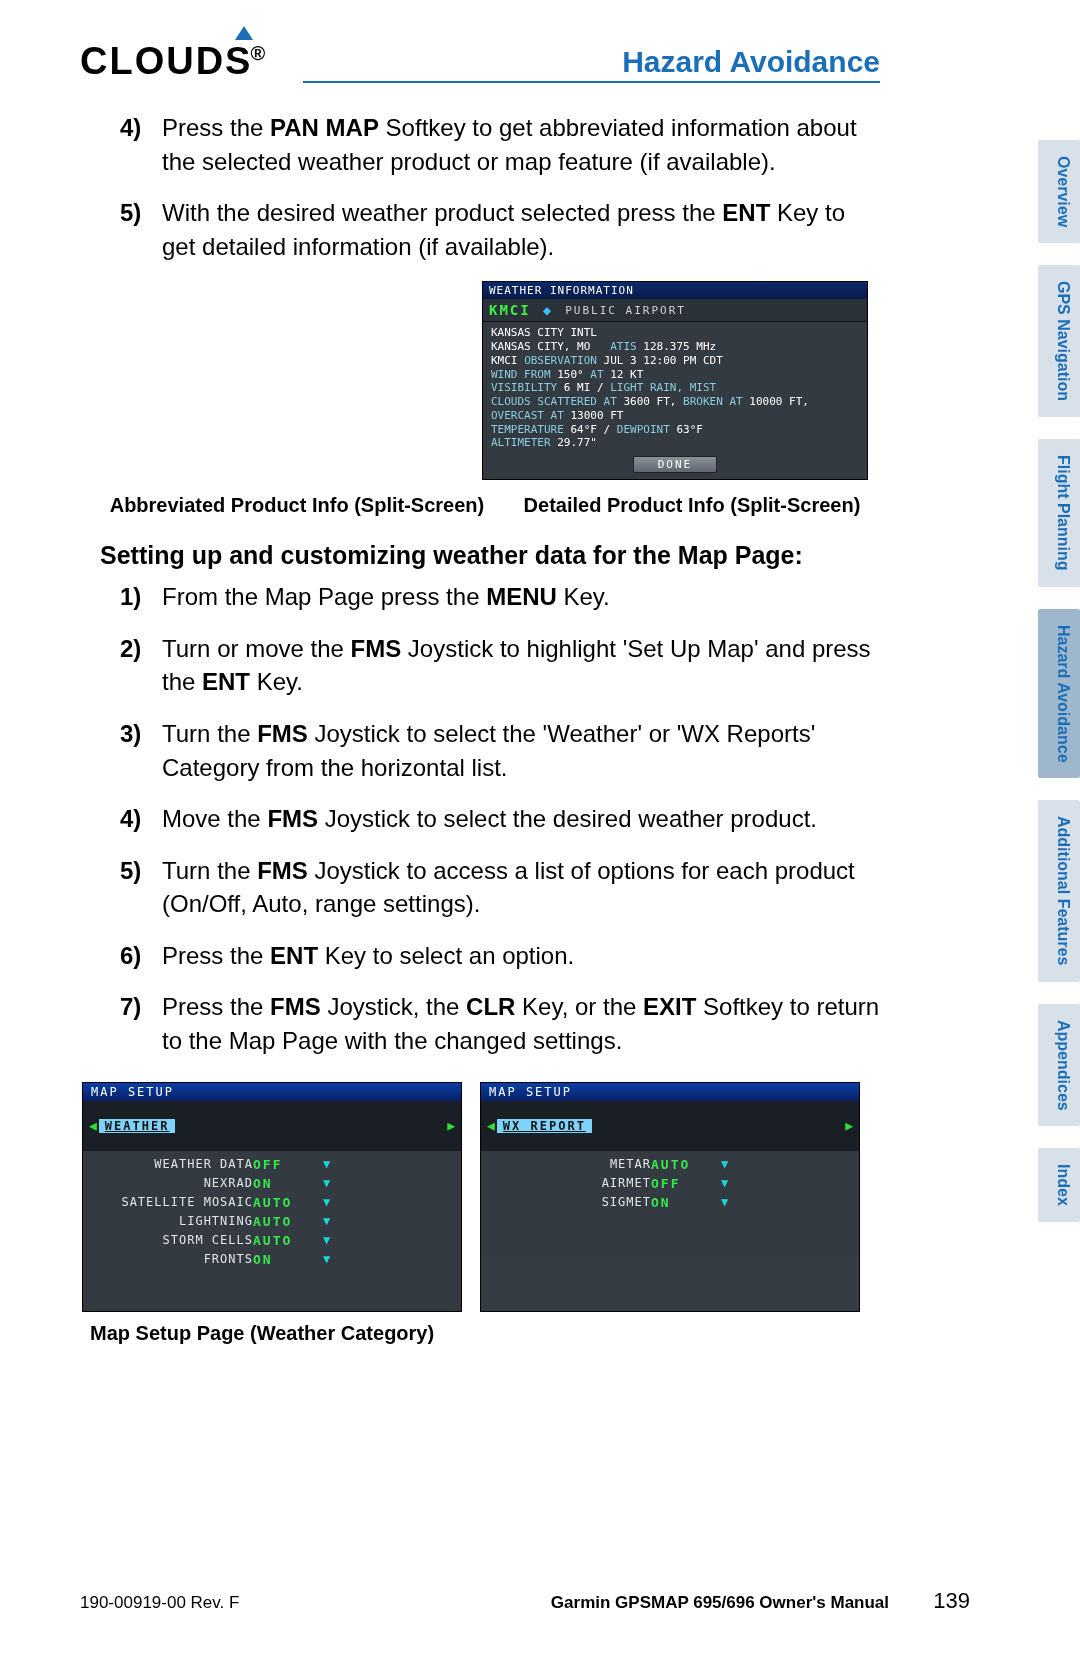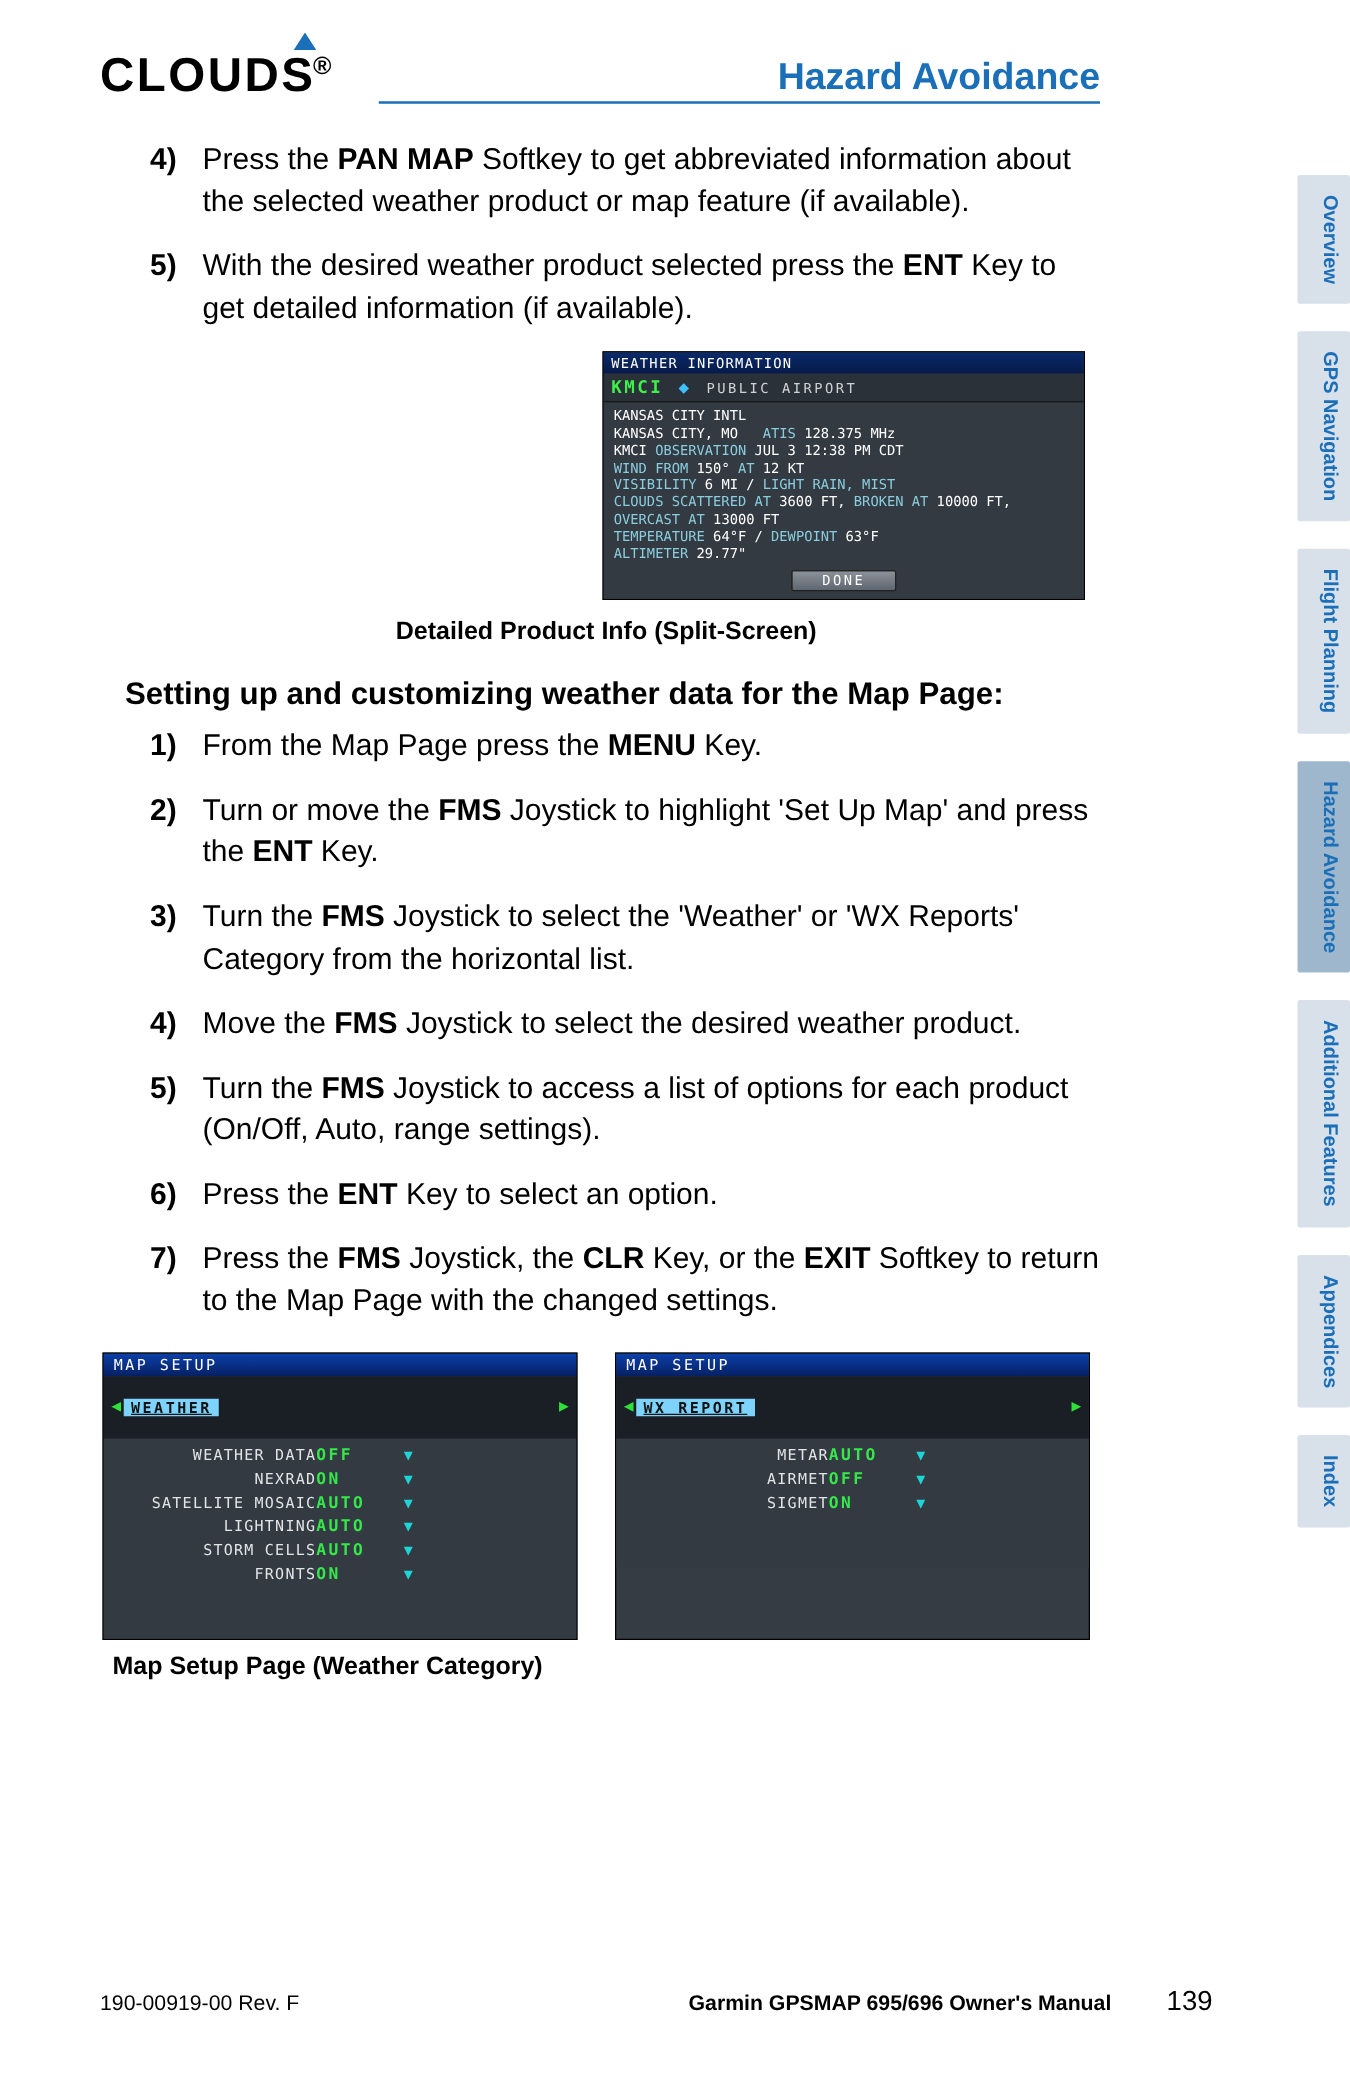--- a/index.html
+++ b/index.html
@@ -119,21 +119,21 @@
     font-size: 20px;
   }
   .caption-row.tight { padding-top: 10px; padding-bottom: 10px; font-size:20px;flex-direction:column;}
   h3.subhead {
     font-size: 25px;
     font-weight: 700;
     padding: 0 120px 10px 20px;
   }
   .dual-shots {
     display: flex;
-    gap: 30px;
+    gap: 18px;
     padding: 6px 120px 0 4px;
     margin-left: -2px;
   }
   .map-setup {
     width: 380px;
     background: #353c44;
     border: 1px solid #000;
     font-family: "Lucida Console", Monaco, monospace;
     color: #fff;
     font-size: 12px;
@@ -236,35 +236,36 @@
       <div class="wi-top">WEATHER INFORMATION</div>
       <div class="wi-header">
         <span class="code">KMCI</span>
         <span class="diamond">◆</span>
         <span class="type">PUBLIC AIRPORT</span>
       </div>
       <div class="wi-body" id="wi-body">
           <div class="ln"><span class="val">KANSAS CITY INTL</span></div>
           <div class="ln"><span class="val">KANSAS CITY, MO   </span><span class="lbl">ATIS </span><span class="val">128.375 MHz</span></div>
           <div class="ln"><span class="val"></span></div>
-          <div class="ln"><span class="val">KMCI </span><span class="lbl">OBSERVATION </span><span class="val">JUL 3 12:38 PM CDT</span></div>
+          <div class="ln"><span class="val">KMCI </span><span class="lbl">OBSERVATION </span><span class="val">JUL 3 12:00 PM CDT</span></div>
           <div class="ln"><span class="lbl">WIND FROM </span><span class="val">150° </span><span class="lbl">AT </span><span class="val">12 KT</span></div>
           <div class="ln"><span class="lbl">VISIBILITY </span><span class="val">6 MI / </span><span class="lbl">LIGHT RAIN, MIST</span></div>
           <div class="ln"><span class="lbl">CLOUDS SCATTERED AT </span><span class="val">3600 FT, </span><span class="lbl">BROKEN AT </span><span class="val">10000 FT,</span></div>
           <div class="ln"><span class="lbl">OVERCAST AT </span><span class="val">13000 FT</span></div>
           <div class="ln"><span class="lbl">TEMPERATURE </span><span class="val">64°F / </span><span class="lbl">DEWPOINT </span><span class="val">63°F</span></div>
           <div class="ln"><span class="lbl">ALTIMETER </span><span class="val">29.77"</span></div>
         </div>
       <div class="wi-footer">
         <span class="done">DONE</span>
       </div>
     </div>
   </div>
 
   <div class="caption-row">
+    <span>Abbreviated Product Info (Split-Screen)</span>
     <span>Detailed Product Info (Split-Screen)</span>
   </div>
 
   <h3 class="subhead">Setting up and customizing weather data for the Map Page:</h3>
 
   <ol class="steps" id="steps-main">
       <li>
         <span class="num">1)</span>
         <span class="txt">From the Map Page press the <span class="b">MENU</span> Key.</span>
       </li>

